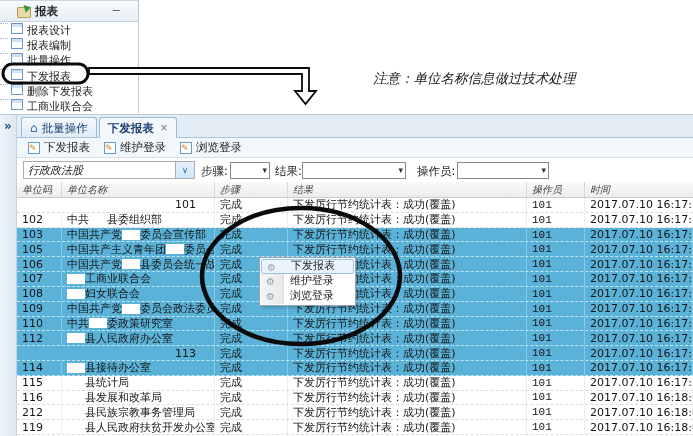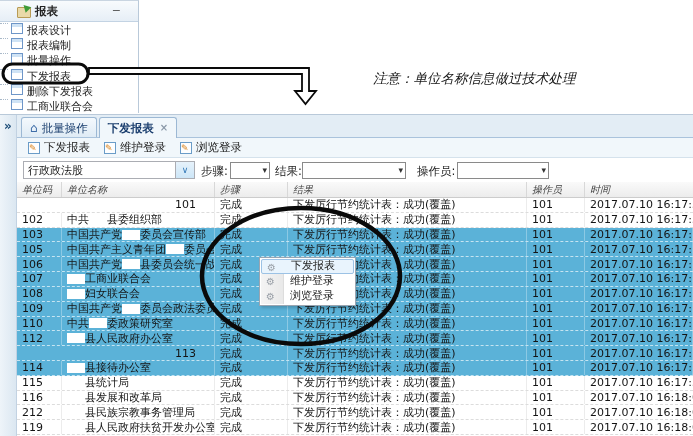--- a/index.html
+++ b/index.html
@@ -41,34 +41,34 @@
   .tab.active{background:#f1f7fb;font-weight:bold;height:21px;margin-bottom:-1px;}
   .home-ic{font-size:12px;color:#3e6da8;line-height:10px;}
   .tab-close{font-size:10px;color:#8a98a8;margin-left:2px;line-height:10px;cursor:pointer;}
 
   .toolbar{height:20px;background:#f1f7fb;border-bottom:1px solid #d5e2ec;display:flex;align-items:center;padding-left:6px;box-sizing:border-box;}
   .tool-btn{display:flex;align-items:center;gap:4px;padding:1px 5px;margin-right:4px;font-size:11.5px;color:#222;cursor:pointer;border-radius:2px;}
   .edit-ic{width:12px;height:12px;border:1px solid #6a9cc8;background:#fdfeff;position:relative;flex:none;box-sizing:border-box;}
   .edit-ic span{position:absolute;left:0;top:-1px;font-size:9px;color:#d88018;line-height:12px;}
 
   .filterbar{height:24px;position:relative;background:#fff;font-size:11.5px;}
-  .combo{position:absolute;left:6px;top:3px;width:172px;height:18px;border:1px solid #abadb3;display:flex;box-sizing:border-box;background:#fff;cursor:pointer;}
+  .combo{position:absolute;left:6px;top:3px;width:172px;height:18px;border:1px solid #abadb3;display:flex;box-sizing:border-box;background:#fff;cursor:pointer;font-style:italic;}
   .combo-text{flex:1;font-size:11px;padding:1px 4px;white-space:nowrap;overflow:hidden;}
   .combo-btn{width:18px;background:linear-gradient(#e6f2fb,#cde6f7);border-left:1px solid #abadb3;
     color:#2e75b6;font-size:9px;display:flex;align-items:center;justify-content:center;}
   .flabel{position:absolute;top:6px;color:#222;}
   .fselect{position:absolute;top:4px;height:17px;border:1px solid #8a8a8a;background:#fff;box-sizing:border-box;cursor:pointer;}
   .fselect .arr{position:absolute;right:2px;top:2px;font-size:9px;color:#333;}
 
   
   .dg-header{height:16px;display:flex;background:linear-gradient(#fafafa,#ececec);border-bottom:1px solid #cccccc;box-sizing:border-box;}
   .hcell{font-size:10px;font-style:italic;color:#444;padding:1px 0 0 5px;border-right:1px solid #d8d8d8;
     box-sizing:border-box;white-space:nowrap;overflow:hidden;cursor:pointer;}
   .c-code{width:45px;}  .c-name{width:153px;} .c-step{width:73px;}
-  .c-result{width:239px;} .c-op{width:58px;} .c-time{width:108px;border-right:none;}
+  .c-result{width:239px;} .c-op{width:58px;font-family:Liberation Mono, monospace;} .c-time{width:108px;border-right:none;}
 
   #table-rows{position:relative;}
   .row{height:14.82px;display:flex;border-bottom:1px dashed #dcdcdc;box-sizing:border-box;background:#fff;cursor:pointer;justify-content:flex-end;}
   .row .cell{font-size:11px;color:#141414;padding-left:5px;display:flex;align-items:center;
     white-space:nowrap;overflow:hidden;border-right:1px solid #ececec;box-sizing:border-box;}
   .row .cell.c-time{border-right:none;}
   .row.selected{background:#5bb2d8;border-bottom:1px dashed rgba(255,255,255,.65);}
   .row.selected .cell{border-right:1px solid rgba(255,255,255,.30);}
   .redact{display:inline-block;width:18px;height:10px;background:#ffffff;flex:none;}
 

